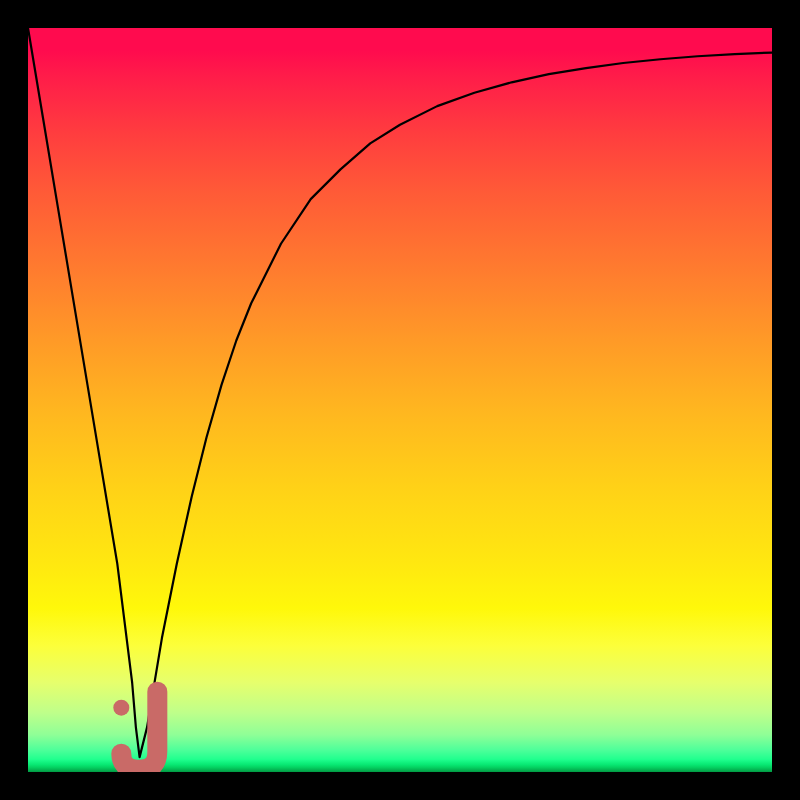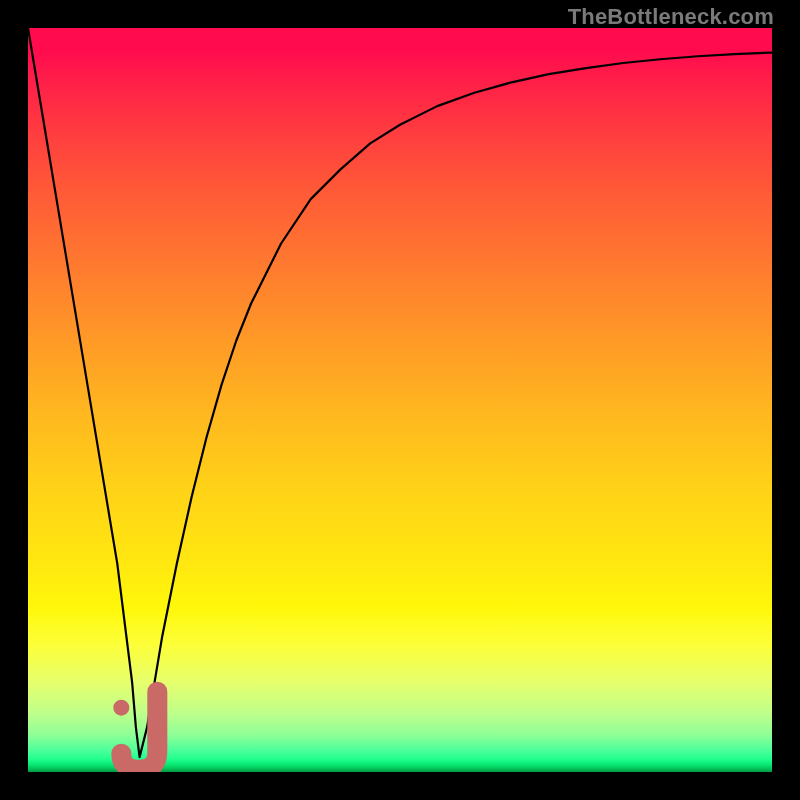--- a/index.html
+++ b/index.html
@@ -72,21 +72,20 @@
     font-size: 22px;
     font-weight: 600;
     color: #7a7a7a;
     letter-spacing: 0.2px;
   }
 </style>
 </head>
 <body>
 
 <div class="frame">
-  <div class="watermark">TheBottleneck.com</div>
   <div class="plot-area">
     <div class="gradient"></div>
     <svg class="curve-svg" viewBox="0 0 744 744" preserveAspectRatio="none">
       <g>
         <path id="curve-path" d="M0.00 0.00 L14.88 89.28 L29.76 178.56 L44.64 267.84 L59.52 357.12 L74.40 446.40 L89.28 535.68 L96.72 595.20 L104.16 654.72 L107.88 699.36 L111.60 729.12 L119.04 699.36 L133.92 610.08 L148.80 535.68 L163.68 468.72 L178.56 409.20 L193.44 357.12 L208.32 312.48 L223.20 275.28 L252.96 215.76 L282.72 171.12 L312.48 141.36 L342.24 115.32 L372.00 96.72 L409.20 78.12 L446.40 64.73 L483.60 54.31 L520.80 46.13 L558.00 40.18 L595.20 34.97 L632.40 31.25 L669.60 28.27 L706.80 26.04 L744.00 24.55" fill="none" stroke="#000" stroke-width="2.2" stroke-linejoin="round" stroke-linecap="round"></path>
       </g>
       <g id="marker-group">
           <circle cx="93.3" cy="679.7" r="8" fill="#c96a67"></circle>
           <path d="M 129.32 663.68 L 129.32 723.68 Q 129.32 741.68 111.32 741.68 Q 93.32 741.68 93.32 725.68" fill="none" stroke="#c96a67" stroke-width="20" stroke-linecap="round" stroke-linejoin="round"></path>
         </g>

